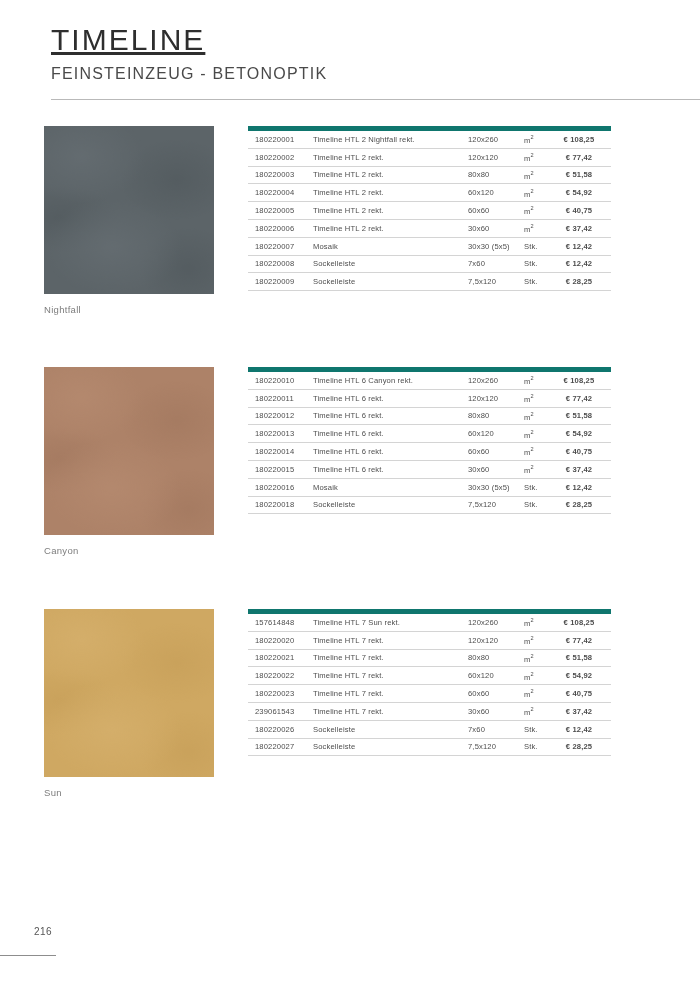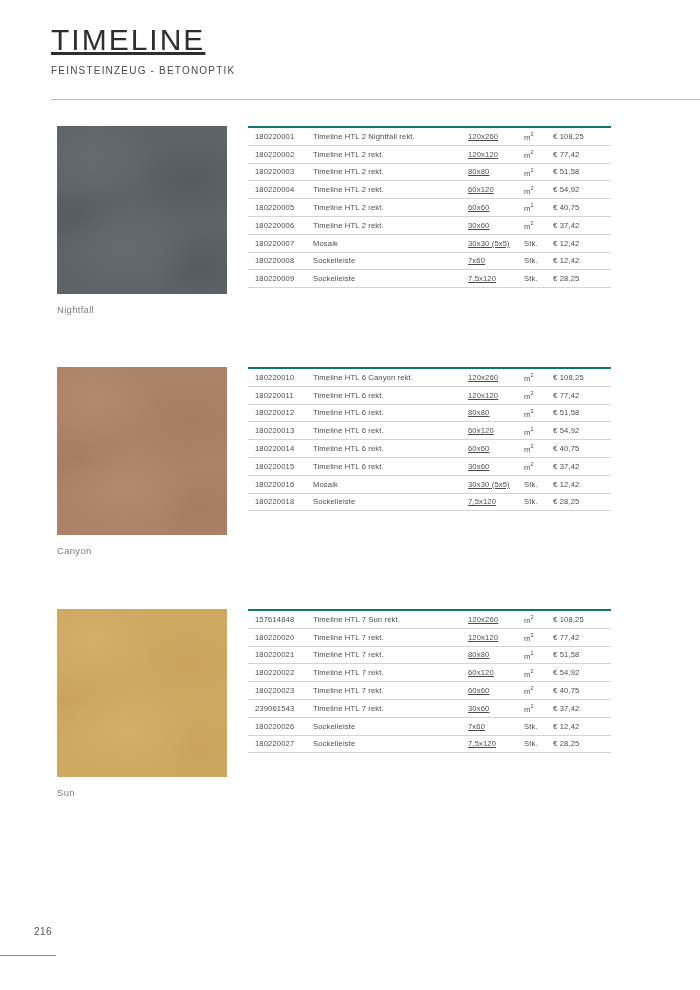--- a/index.html
+++ b/index.html
@@ -26,21 +26,21 @@
   #page-title {
     font-size: 30px;
     font-weight: 300;
     letter-spacing: 2.0px;
     color: #2e2e2e;
     line-height: 1.05;
     margin: 0;
     text-decoration: underline;
   }
   #page-subtitle {
-    font-size: 10px;
+    font-size: 16px;
     font-weight: 400;
     letter-spacing: 1.2px;
     color: #4a4a4a;
     margin: 9px 0 0 0;
   }
   #header-rule {
     position: absolute;
     left: 51px;
     top: 99px;
     width: 649px;
@@ -49,21 +49,21 @@
   }
 
   
   .section {
     position: absolute;
     left: 0;
     width: 700px;
   }
   .swatch-wrap {
     position: absolute;
-    left: 57px;
+    left: 44px;
     top: 0;
     width: 206px;
   }
   .swatch {
     width: 170px;
     height: 168px;
     position: relative;
     overflow: hidden;
     border: 0;
   }
@@ -91,27 +91,27 @@
     font-size: 7.6px;
     color: #4d4d4d;
     border-bottom: 1px solid #d4d4d4;
     padding: 0;
     height: 16.8px;
     vertical-align: middle;
     white-space: nowrap;
     letter-spacing: 0.15px;
   }
   .price-table tr:first-child td {
-    border-top: 2px solid #0f766e;
+    border-top: 5px solid #0f766e;
   }
   .c-art   { width: 58px; padding-left: 7px !important; }
   .c-desc  { width: 155px; }
-  .c-size  { width: 56px; text-decoration: underline; }
+  .c-size  { width: 56px; }
   .c-unit  { width: 29px; }
-  .c-price { width: 52px; text-align: left; padding-right: 6px !important; }
+  .c-price { width: 52px; text-align: center; padding-right: 6px !important; font-weight: bold; }
   .sup { font-size: 5.6px; vertical-align: super; }
 
   
   #footer-rule {
     position: absolute;
     left: 0;
     top: 955px;
     width: 56px;
     height: 1.4px;
     background: #8d8d8d;

